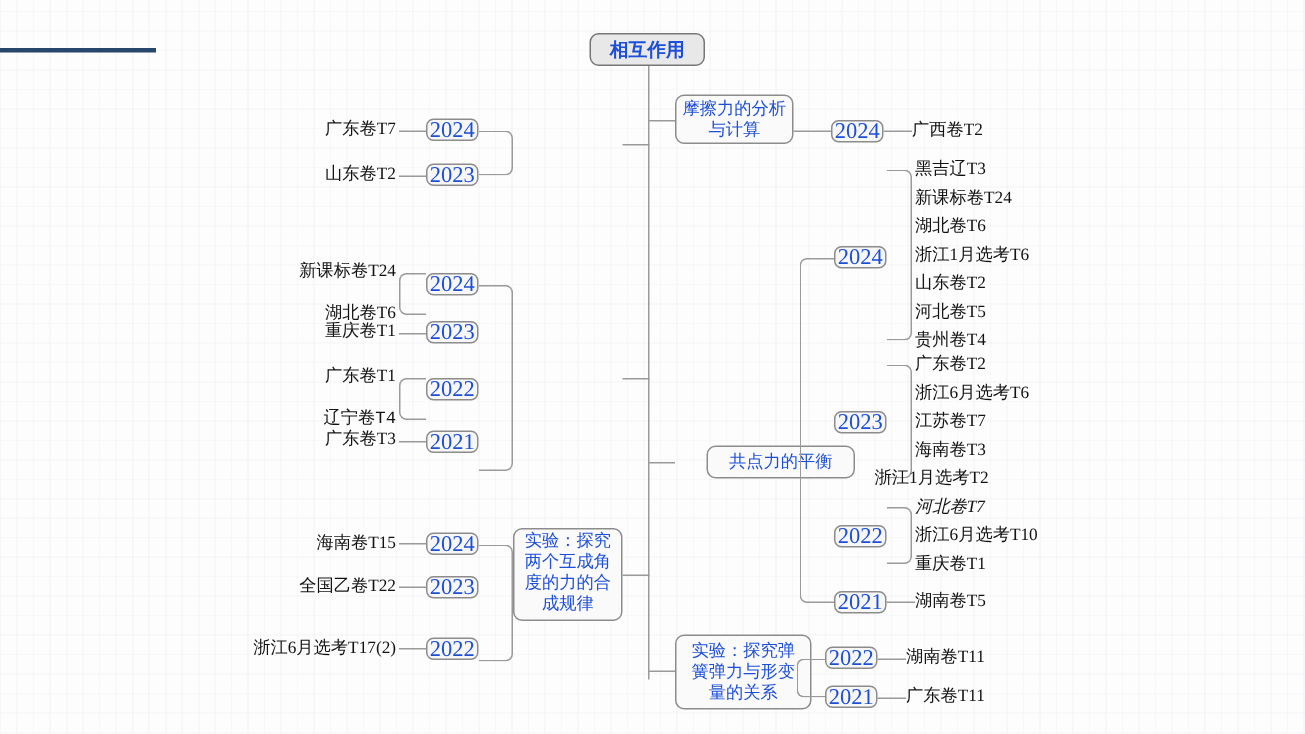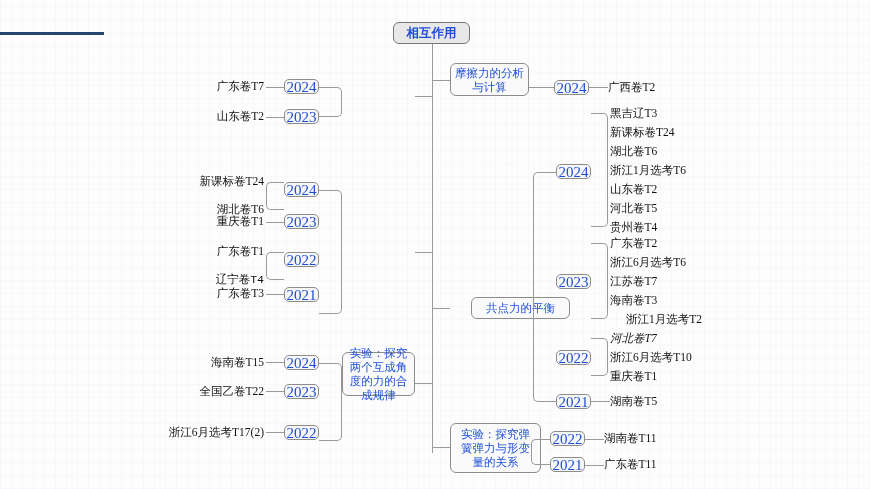--- a/index.html
+++ b/index.html
@@ -153,33 +153,33 @@
   <div class="leaf l" style="left:610px;top:183px;">山东卷T2</div>
   <div class="leaf l" style="left:610px;top:202px;">河北卷T5</div>
   <div class="leaf l" style="left:610px;top:221px;">贵州卷T4</div>
 
   <div class="node year" style="left:556px;top:274px;width:35px;height:15px;">2023</div>
   <div class="elbow left" style="left:591px;top:243px;width:17px;height:76px;transform:scaleX(-1);"></div>
   <div class="leaf l" style="left:610px;top:237px;">广东卷T2</div>
   <div class="leaf l" style="left:610px;top:256px;">浙江6月选考T6</div>
   <div class="leaf l" style="left:610px;top:275px;">江苏卷T7</div>
   <div class="leaf l" style="left:610px;top:294px;">海南卷T3</div>
-  <div class="leaf l" style="left:626px;top:313px;">浙江1月选考T2</div>
+  <div class="leaf l" style="left:583px;top:313px;">浙江1月选考T2</div>
 
   <div class="node year" style="left:556px;top:350px;width:35px;height:15px;">2022</div>
   <div class="elbow left" style="left:591px;top:338px;width:17px;height:38px;transform:scaleX(-1);"></div>
   <div class="leaf l" style="left:610px;top:332px;font-style:italic;">河北卷T7</div>
   <div class="leaf l" style="left:610px;top:351px;">浙江6月选考T10</div>
   <div class="leaf l" style="left:610px;top:370px;">重庆卷T1</div>
 
   <div class="node year" style="left:556px;top:394px;width:35px;height:15px;">2021</div>
   <div class="h" style="left:591px;top:401px;width:19px;"></div>
   <div class="leaf l" style="left:610px;top:395px;">湖南卷T5</div>
 
-  <div class="node cat" style="left:342px;top:352px;width:73px;height:44px;">实验：探究
+  <div class="node cat" style="left:342px;top:352px;width:73px;height:62px;font-family:Liberation Mono, monospace;">实验：探究
 两个互成角
 度的力的合
 成规律</div>
   <div class="h" style="left:415px;top:383px;width:18px;"></div>
   <div class="elbow right" style="left:319px;top:362.5px;width:23px;height:78px;"></div>
 
   <div class="node year" style="left:284px;top:355px;width:35px;height:15px;">2024</div>
   <div class="h" style="left:266px;top:362px;width:18px;"></div>
   <div class="leaf r" style="left:170px;top:356px;width:94px;">海南卷T15</div>
 

